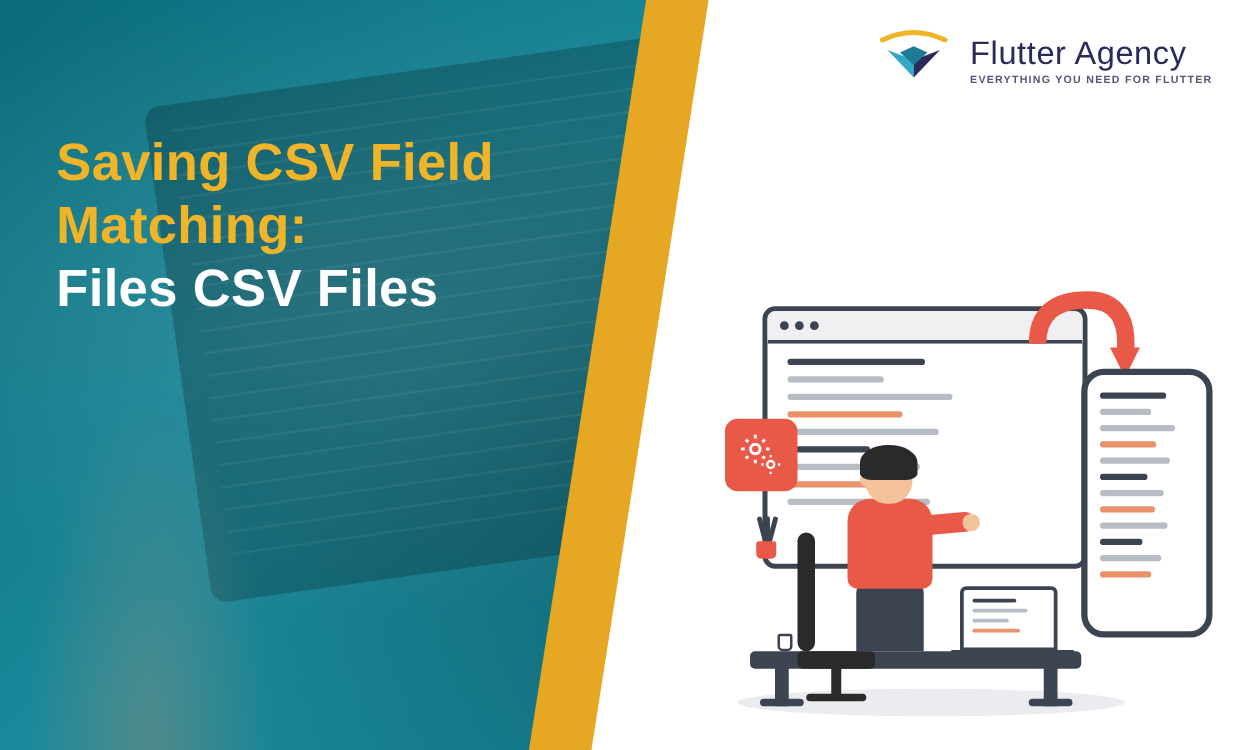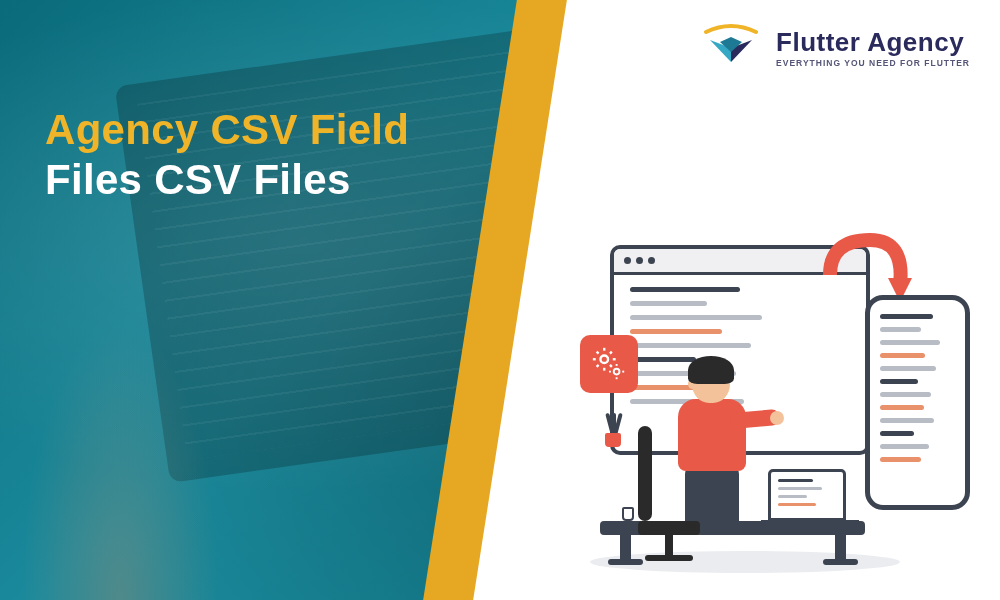--- a/index.html
+++ b/index.html
@@ -147,21 +147,21 @@
       height: 50px;
       position: relative;
     }
     .logo-mark svg { display: block; }
     .logo-text-block {
       display: flex;
       flex-direction: column;
     }
     .logo-text {
       font-size: 26px;
-      font-weight: 700;
+      font-weight: 400;
       color: #2a2a5c;
       letter-spacing: 0.5px;
     }
     .logo-tagline {
       font-size: 8.5px;
       font-weight: 700;
       color: #555577;
       letter-spacing: 1px;
       text-align: center;
     }
@@ -524,21 +524,22 @@
 <div class="container">
 
   <div class="left-section">
     <div class="bg-device"></div>
     <div class="bg-hand"></div>
   </div>
 
   <div class="yellow-stripe"></div>
 
   <div class="title-block">
-    <div class="title-line1">Agency CSV Field</div>
+    <div class="title-line1">Saving CSV Field</div>
+    <div class="title-line2">Matching:</div>
     <div class="title-line4">Files CSV Files</div>
   </div>
 
   <div class="right-section"></div>
 
   <div class="logo-area">
     <div class="logo-mark">
       <svg viewBox="0 0 62 50" width="62" height="50">
         <path d="M6 10 Q31 -2 56 10" stroke="#f0b429" stroke-width="4" fill="none" stroke-linecap="round"></path>
         <path d="M10 18 L31 40 L31 26 Z" fill="#34a8c4"></path>

